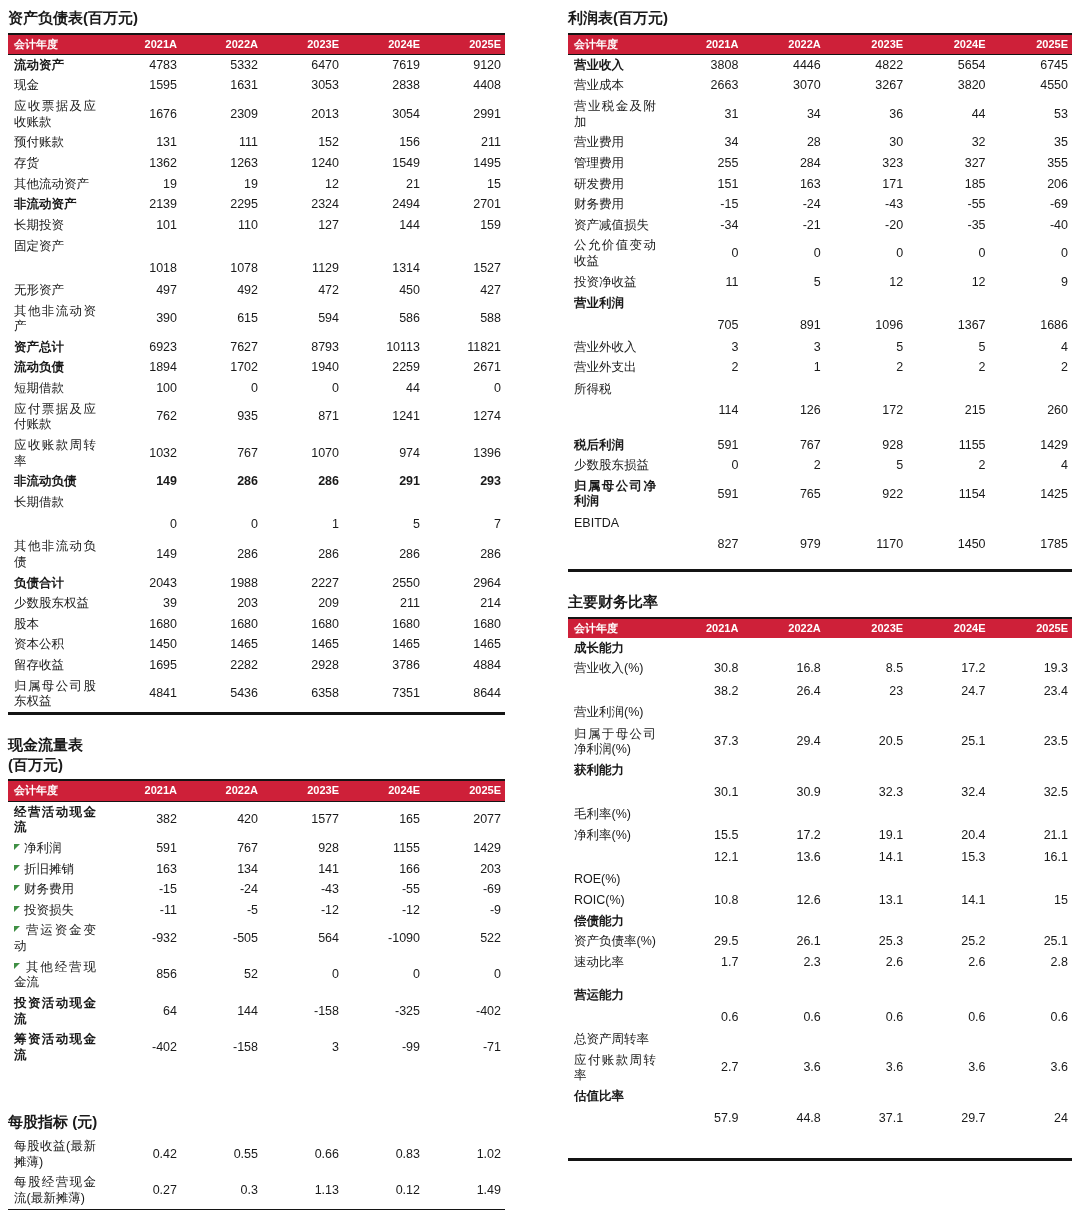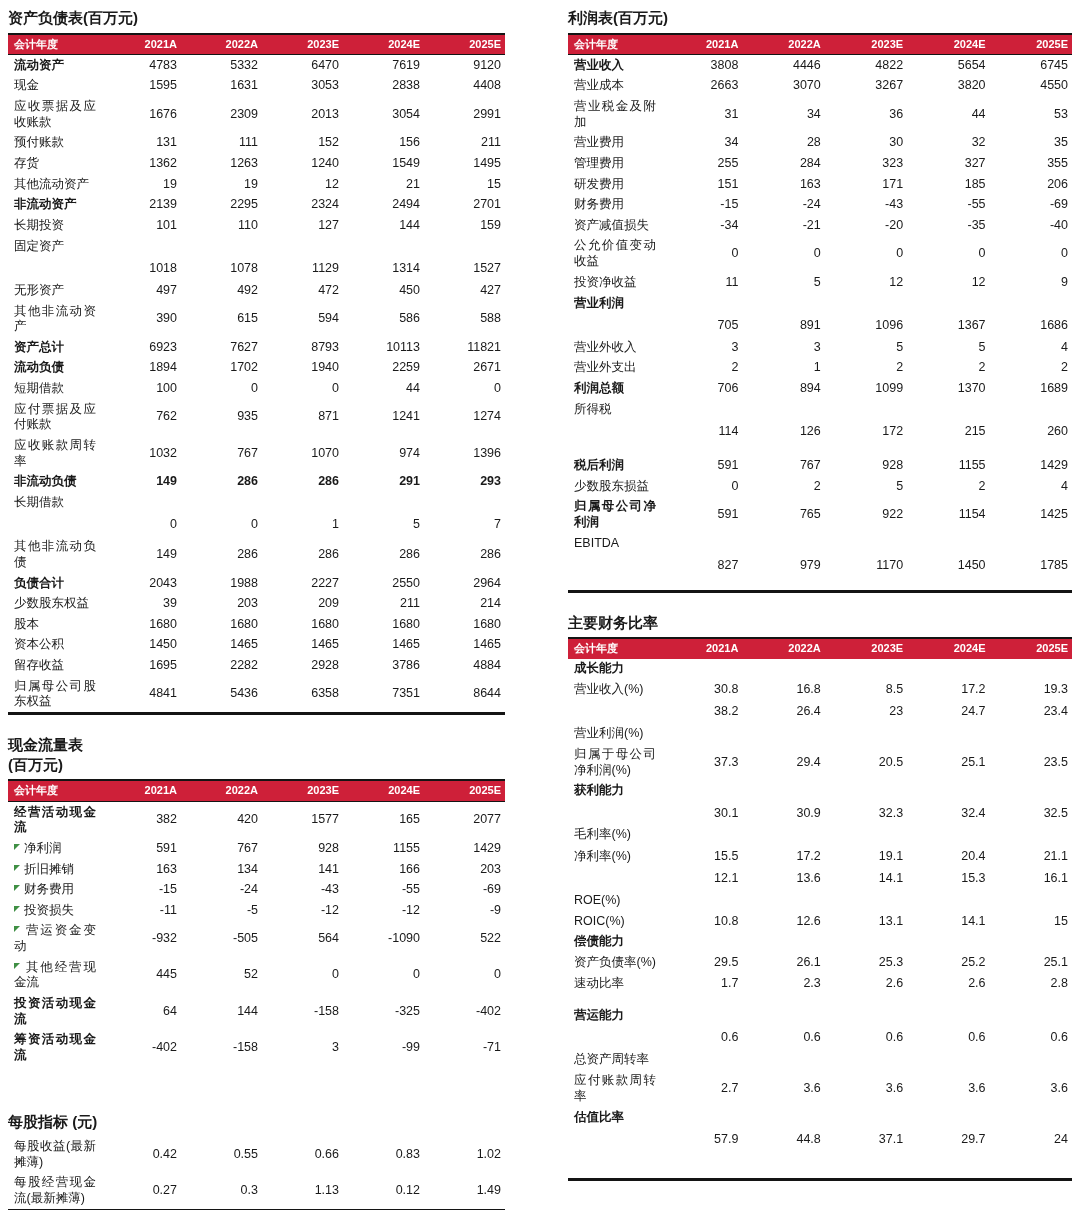--- a/index.html
+++ b/index.html
@@ -352,21 +352,21 @@
             <tr class="m">
               <td class="lab"><span class="marker"></span><span>营运资金变动</span></td>
               <td class="val">-932</td>
               <td class="val">-505</td>
               <td class="val">564</td>
               <td class="val">-1090</td>
               <td class="val">522</td>
             </tr>
             <tr class="m">
               <td class="lab"><span class="marker"></span><span>其他经营现金流</span></td>
-              <td class="val">445</td>
+              <td class="val">856</td>
               <td class="val">52</td>
               <td class="val">0</td>
               <td class="val">0</td>
               <td class="val">0</td>
             </tr>
             <tr class="b">
               <td class="lab"><span>投资活动现金流</span></td>
               <td class="val">64</td>
               <td class="val">144</td>
               <td class="val">-158</td>
@@ -540,28 +540,20 @@
               <td class="val">4</td>
             </tr>
             <tr class="n">
               <td class="lab"><span>营业外支出</span></td>
               <td class="val">2</td>
               <td class="val">1</td>
               <td class="val">2</td>
               <td class="val">2</td>
               <td class="val">2</td>
             </tr>
-            <tr class="b">
-              <td class="lab"><span>利润总额</span></td>
-              <td class="val">706</td>
-              <td class="val">894</td>
-              <td class="val">1099</td>
-              <td class="val">1370</td>
-              <td class="val">1689</td>
-            </tr>
             <tr class="n vb tall">
               <td class="lab"><span>所得税</span></td>
               <td class="val">114</td>
               <td class="val">126</td>
               <td class="val">172</td>
               <td class="val">215</td>
               <td class="val">260</td>
             </tr>
             <tr class="sp">
               <td colspan="6"></td>

